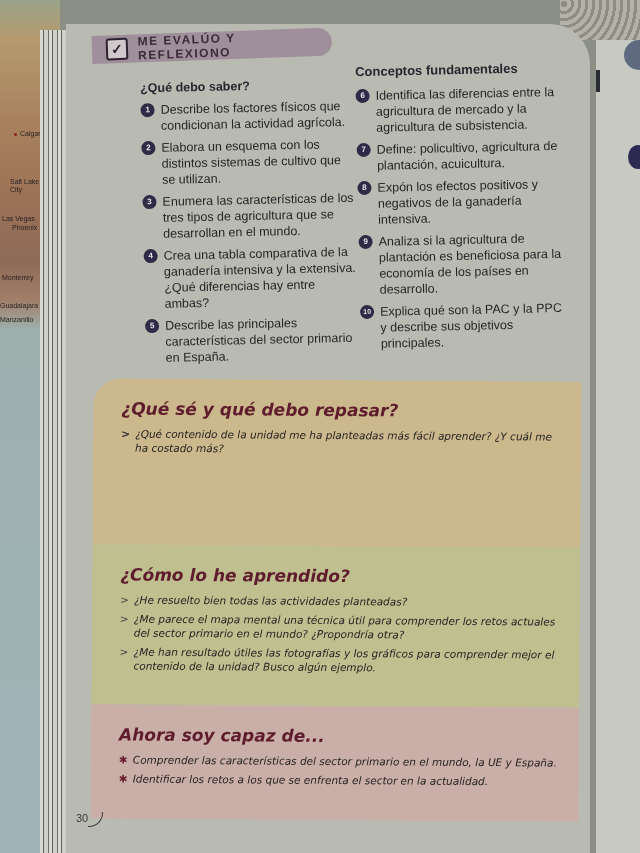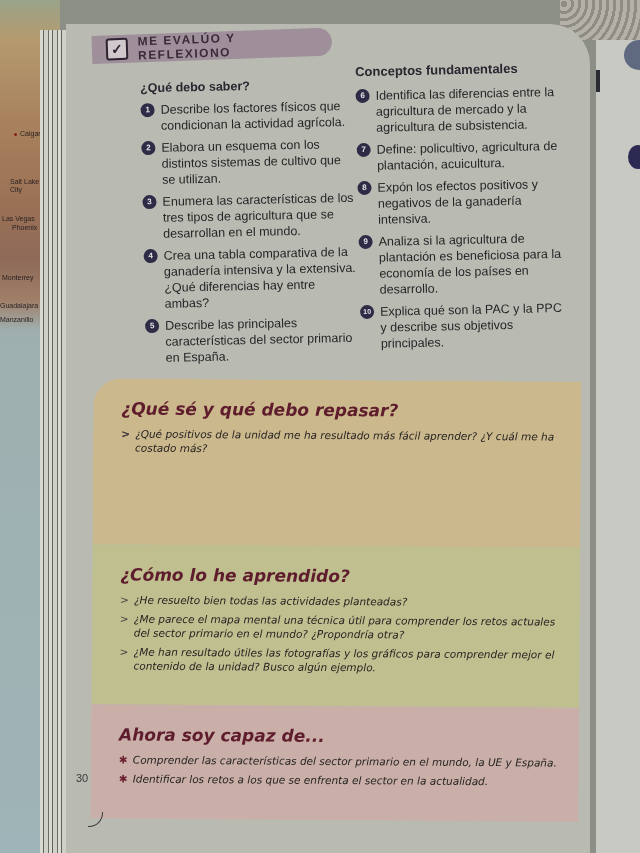--- a/index.html
+++ b/index.html
@@ -82,21 +82,21 @@
     }
     .sec ul { list-style: none; margin: 0; padding: 0; }
     .sec li {
       font-size: 10.5px; font-style: italic; color: #262322; line-height: 14px;
       margin-bottom: 5px; padding-left: 14px; position: relative;
     }
     .sec li .bullet { position: absolute; left: 0; top: 0; font-style: normal; color: #4b4244; }
     .sec3 li .bullet { color: #6b1f30; }
 
     .pagenum {
-      position: absolute; left: 76px; top: 772px; font-size: 11px; color: #3a3a3a;
+      position: absolute; left: 76px; top: 812px; font-size: 11px; color: #3a3a3a;
     }
     .pagearc {
       position: absolute; left: 88px; top: 812px; width: 14px; height: 14px;
       border-right: 1.5px solid #3a3a3a; border-bottom: 1.5px solid #3a3a3a;
       border-radius: 0 0 14px 0;
     }
   </style>
 </head>
 <body>
 
@@ -175,21 +175,21 @@
     <span class="item-text">Explica qué son la PAC y la PPC y describe sus objetivos principales.</span>
   </div>
 </div>
 
 <div class="reflect">
   <div class="sec sec1">
     <h2>¿Qué sé y qué debo repasar?</h2>
     <ul>
       <li><span class="bullet">&gt;</span></li>
       <li><span class="bullet">&gt;</span></li>
-      <li><span class="bullet">&gt;</span><span>¿Qué positivos de la unidad me ha resultado más fácil aprender? ¿Y cuál me ha costado más?</span></li>
+      <li><span class="bullet">&gt;</span><span>¿Qué contenido de la unidad me ha planteadas más fácil aprender? ¿Y cuál me ha costado más?</span></li>
     </ul>
   </div>
   <div class="sec sec2">
     <h2>¿Cómo lo he aprendido?</h2>
     <ul>
       <li><span class="bullet">&gt;</span><span>¿He resuelto bien todas las actividades planteadas?</span></li>
       <li><span class="bullet">&gt;</span><span>¿Me parece el mapa mental una técnica útil para comprender los retos actuales del sector primario en el mundo? ¿Propondría otra?</span></li>
       <li><span class="bullet">&gt;</span><span>¿Me han resultado útiles las fotografías y los gráficos para comprender mejor el contenido de la unidad? Busco algún ejemplo.</span></li>
     </ul>
   </div>

